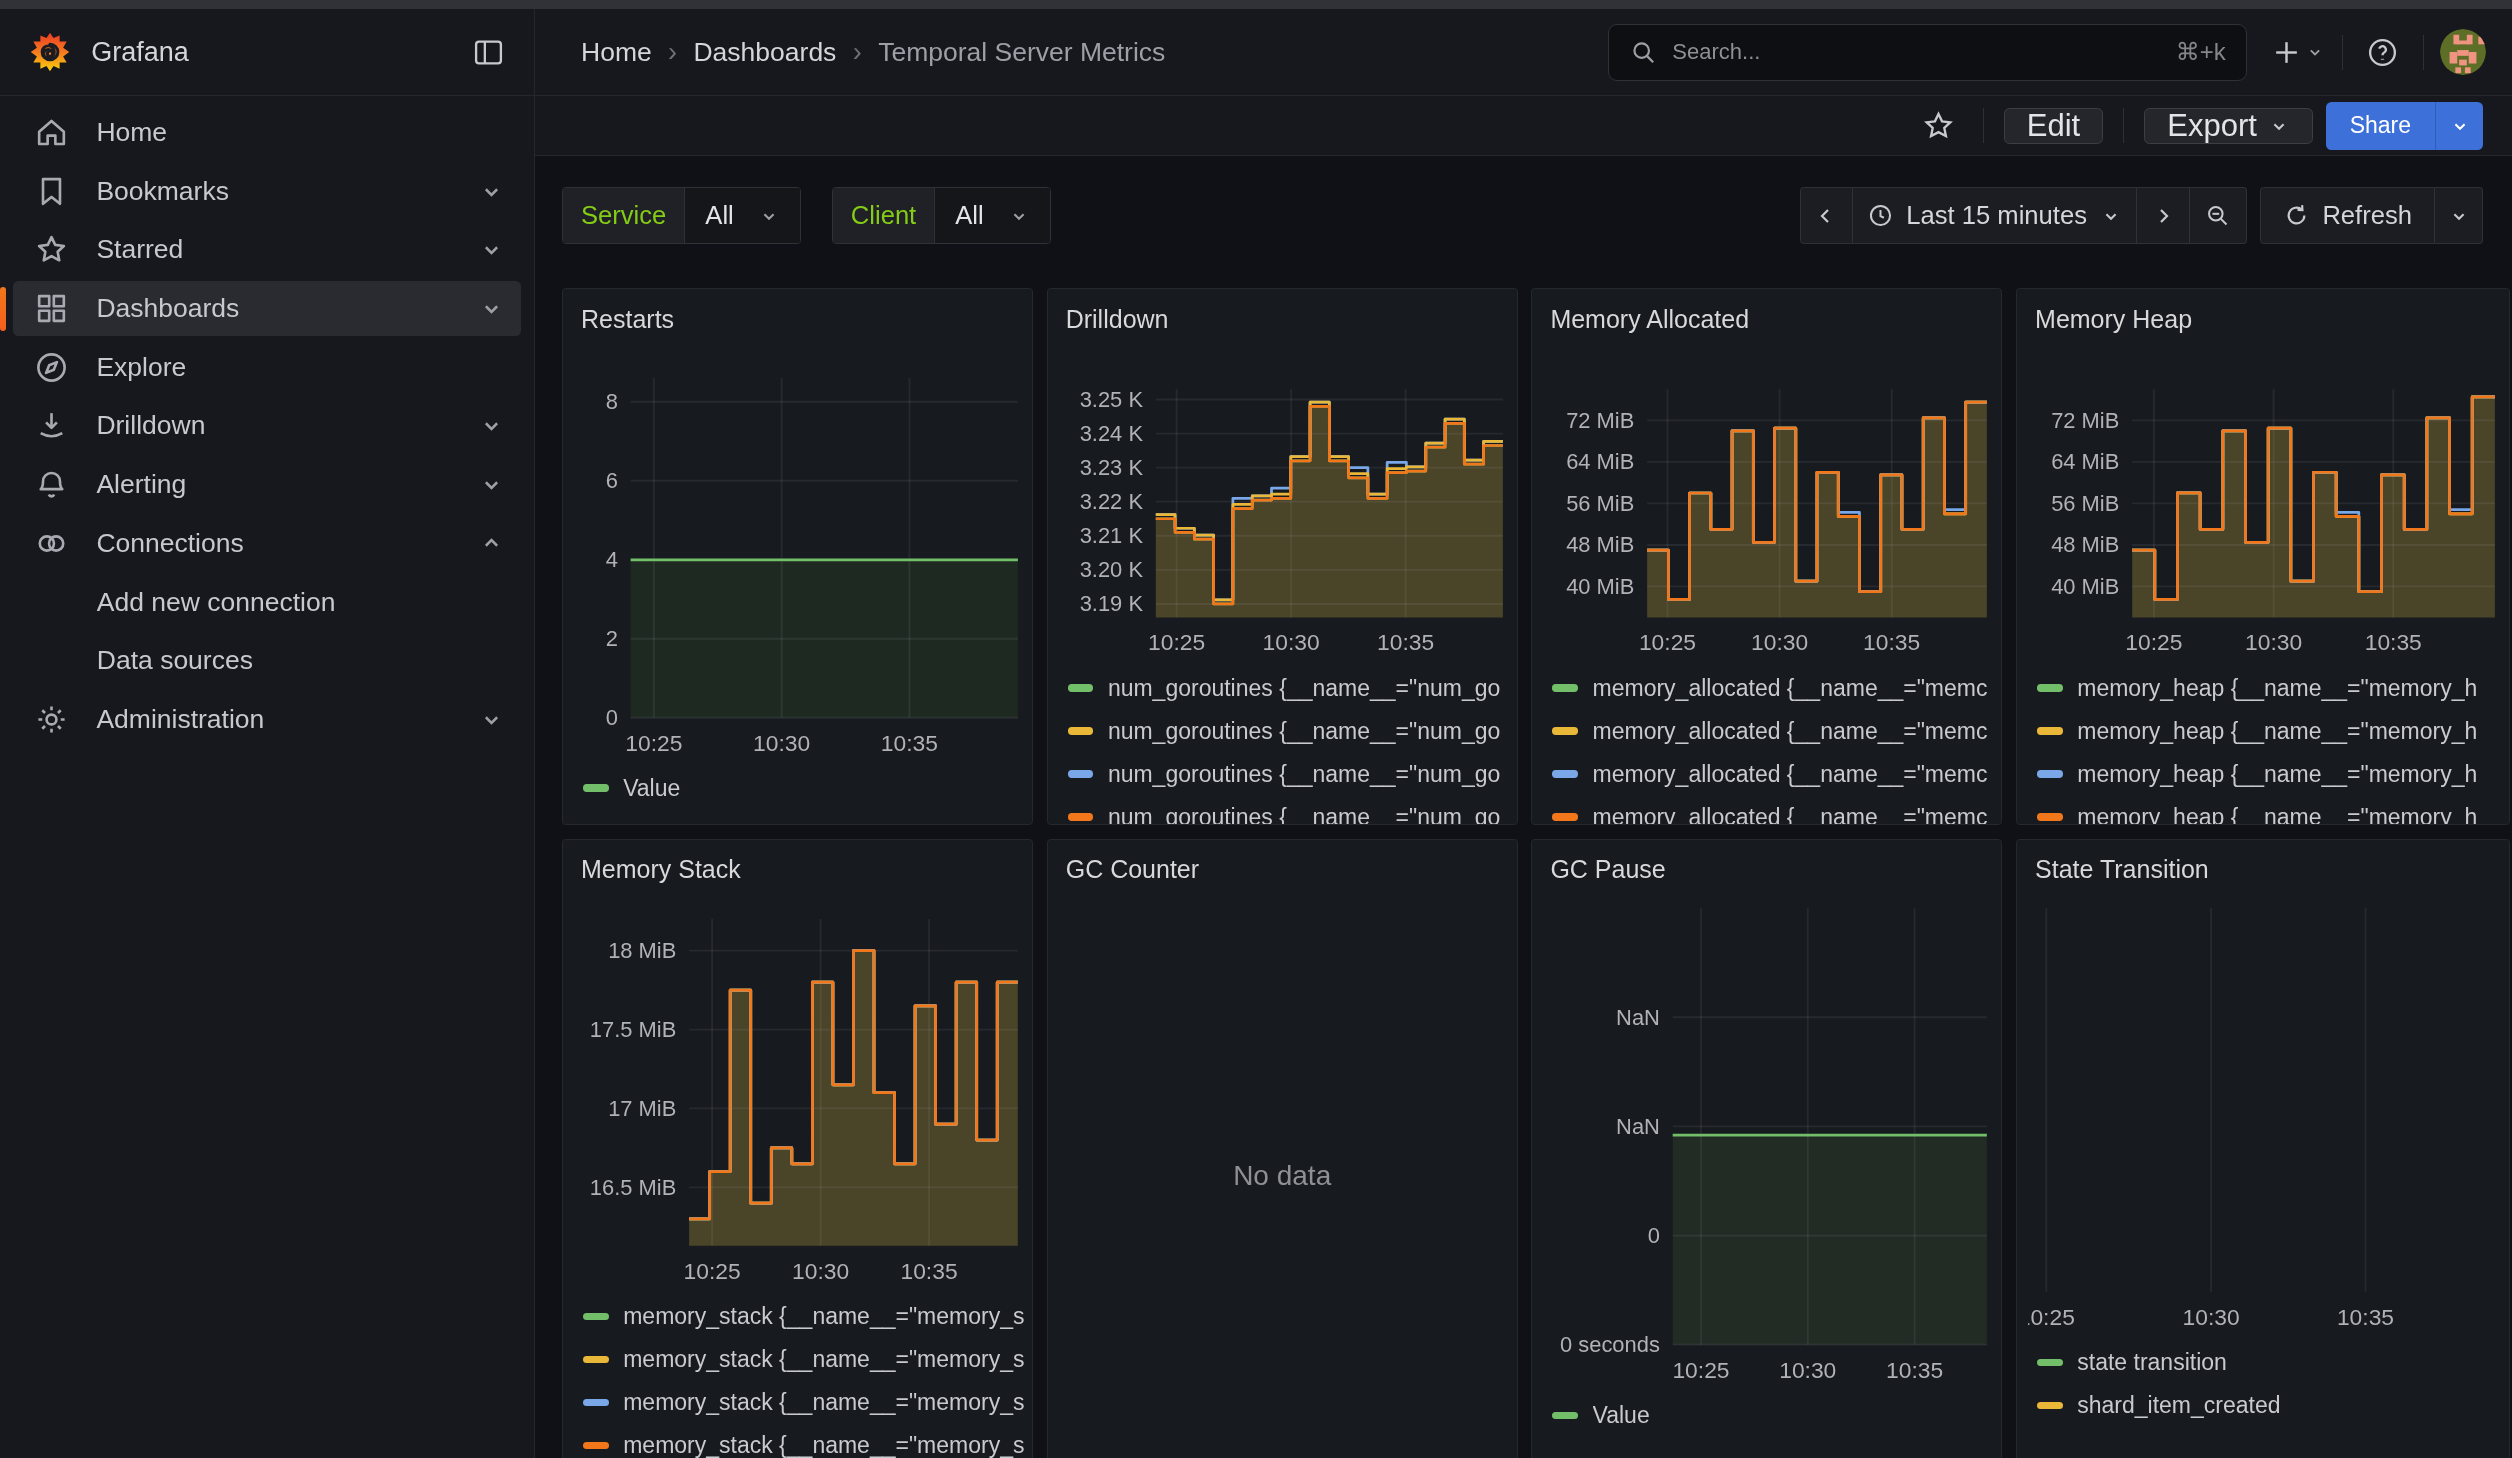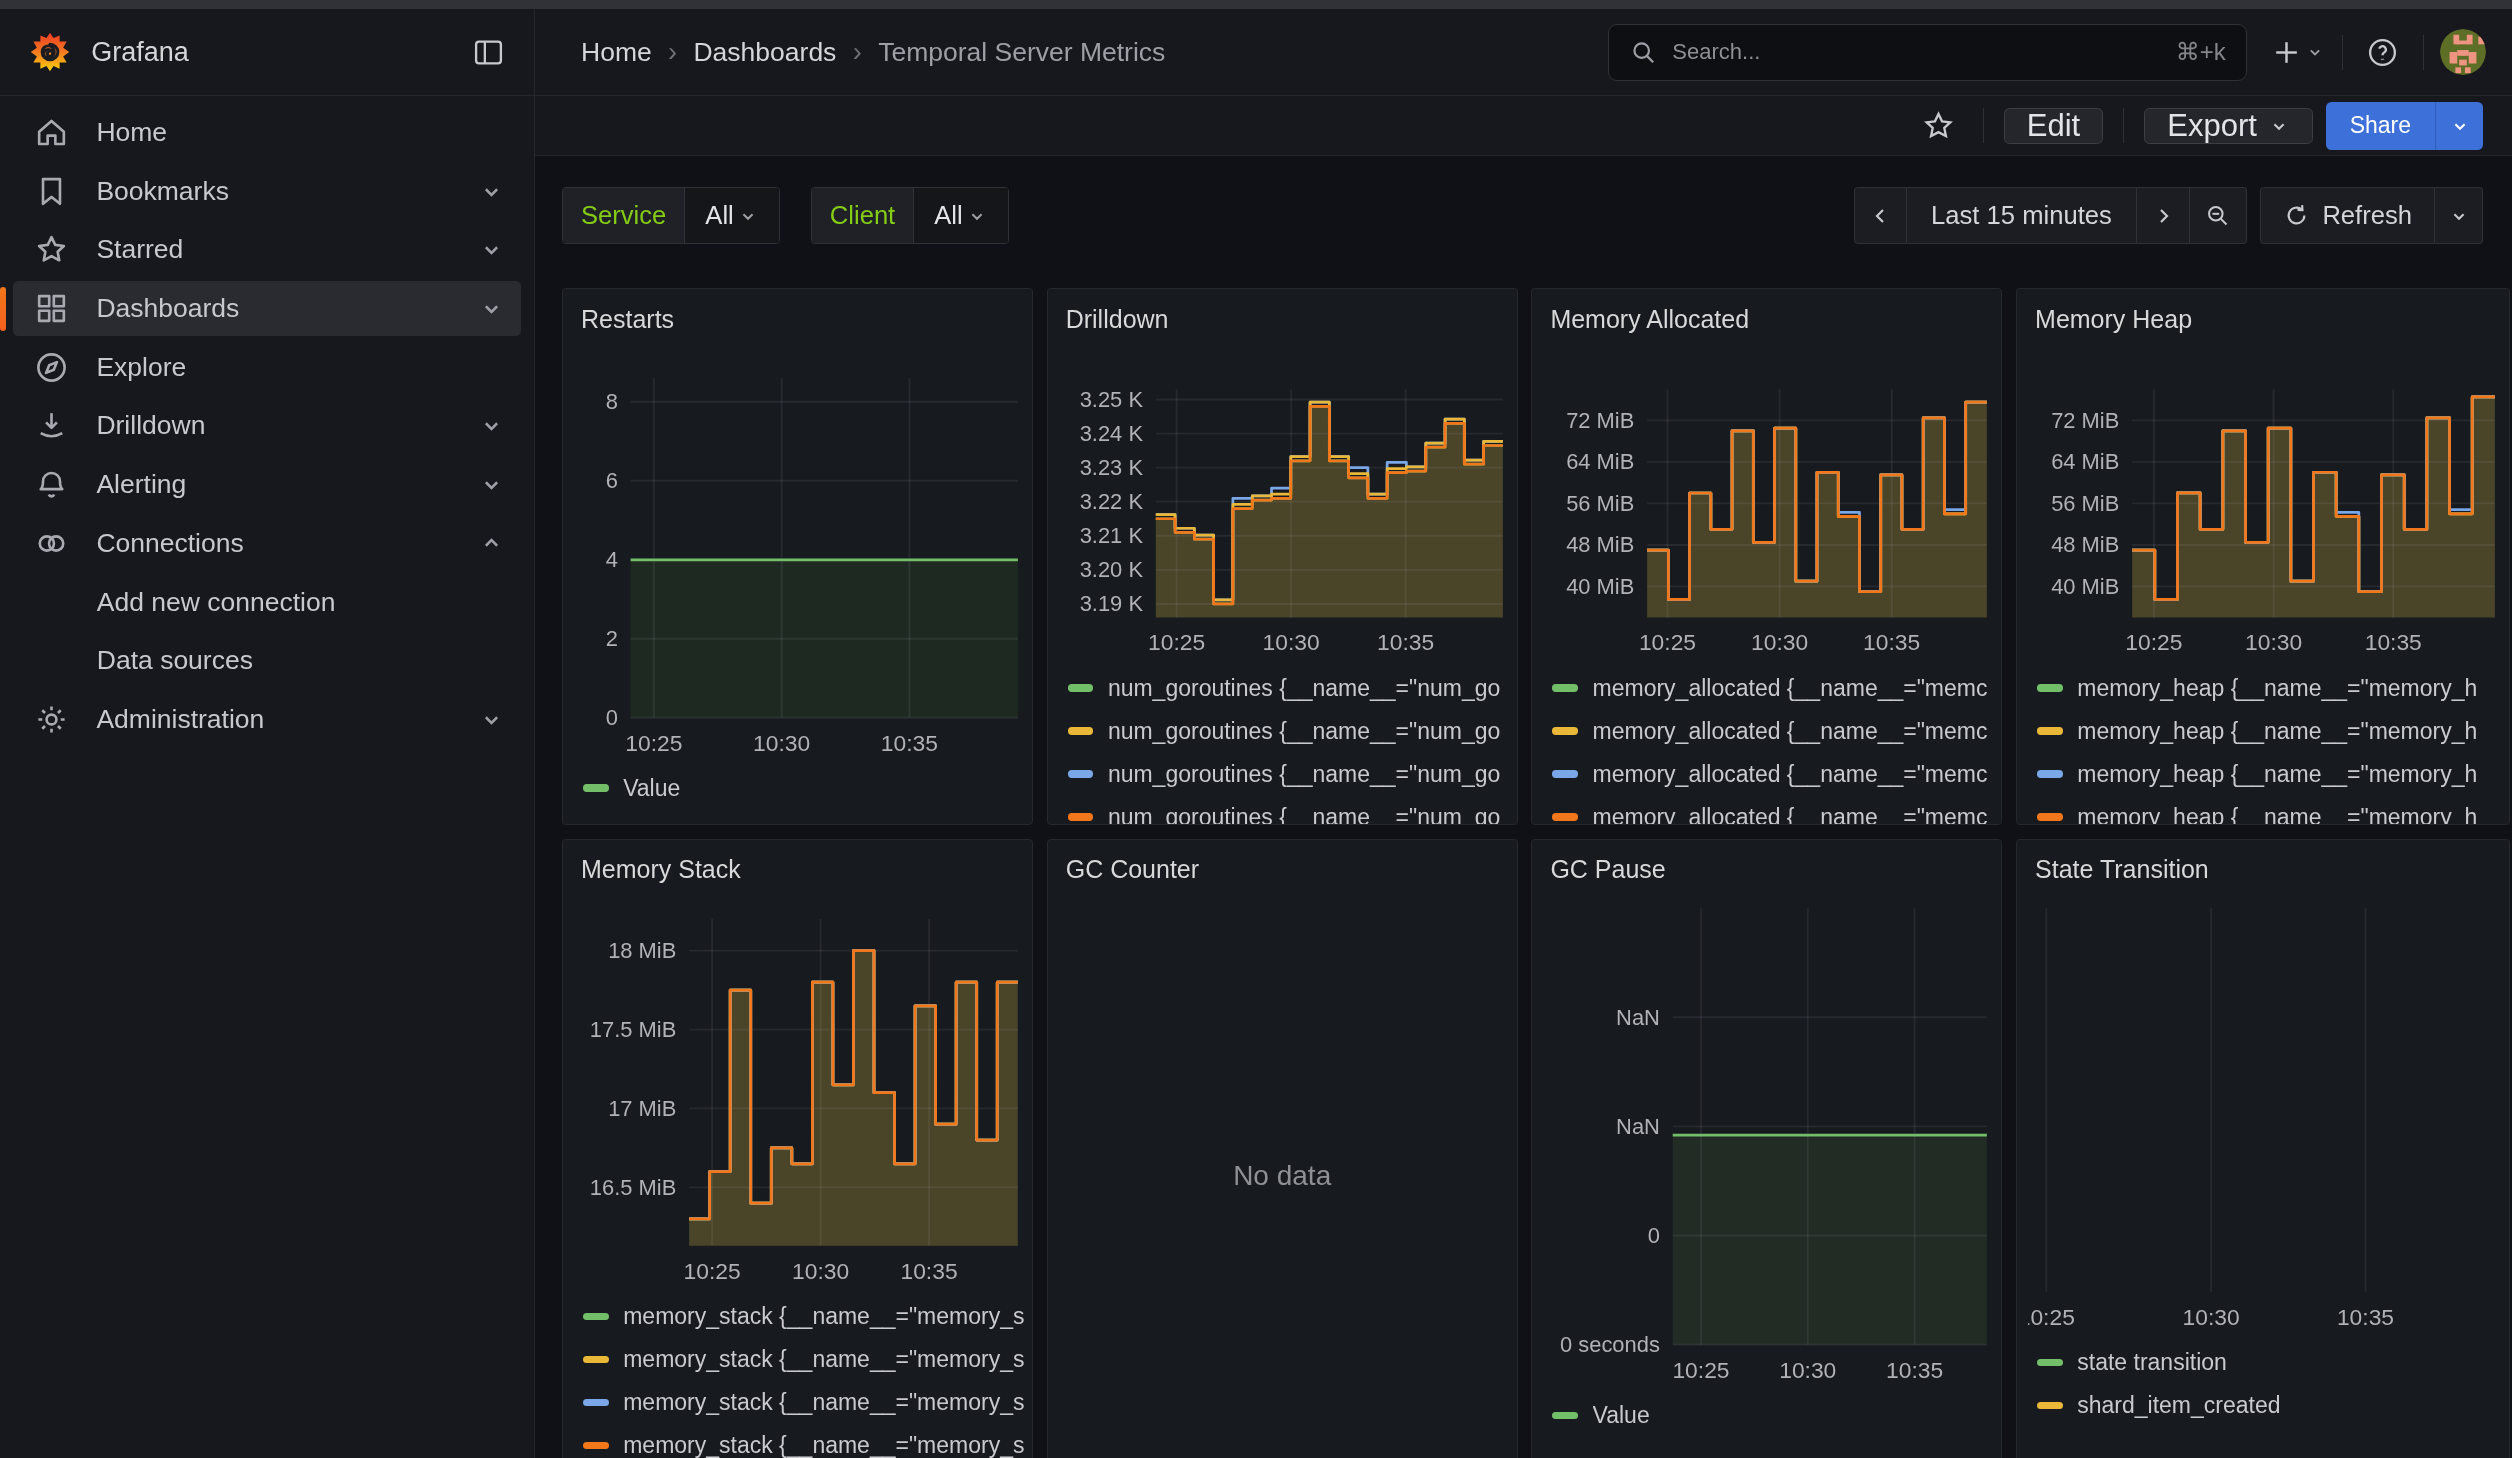--- a/index.html
+++ b/index.html
@@ -49,27 +49,27 @@
   .btn-split .seg-main { background:#3D71D9; color:#fff; font-size:23px; font-weight:500;
     display:flex; align-items:center; padding:0 24px; }
   .btn-split .seg-chev { background:#3D71D9; border-left:0.9px solid #2f5cb8; width:48px;
     display:flex; align-items:center; justify-content:center; color:#fff; }
   
   .canvas { flex:1; background:#101116; padding:31px 0 0 27px; min-width:0; }
   .filter-row { display:flex; align-items:center; }
   .filter-ctl { display:flex; height:57px; border:0.9px solid #2f3136; border-radius:3.7px; overflow:hidden; margin-right:31px; cursor:pointer; }
   .filter-ctl .f-label { background:#1f2126; display:flex; align-items:center; padding:0 18px;
     font-size:25.6px; color:#84cc16; border-right:0.9px solid #2f3136; }
-  .filter-ctl .f-value { background:#141619; display:flex; align-items:center; gap:3px; padding:0 20px;
+  .filter-ctl .f-value { background:#141619; display:flex; align-items:center; gap:24px; padding:0 20px;
     font-size:25.6px; font-weight:500; color:#e3e4e8; }
   .time-group { margin-left:auto; display:flex; align-items:center; margin-right:29px; gap:0; }
   .tg-seg { height:57px; background:#1b1d22; border:0.9px solid #2f3136; display:flex; align-items:center;
     justify-content:center; color:#d5d6da; cursor:pointer; }
   .tg-seg.first { border-radius:3.7px 0 0 3.7px; width:53px; }
-  .tg-seg.mid { border-left:none; padding:0 24px; gap:12.8px; font-size:25.6px; font-weight:500;flex-direction:column; }
+  .tg-seg.mid { border-left:none; padding:0 14px; gap:12.8px; font-size:25.6px; font-weight:500; }
   .tg-seg.arrow { border-left:none; width:53px; }
   .tg-seg.zoom { border-left:none; border-radius:0 3.7px 3.7px 0; width:57px; }
   .tg-gap { width:12.8px; }
   .tg-seg.rfirst { border-radius:3.7px 0 0 3.7px; padding:0 22px; gap:12.8px; font-size:25.6px; font-weight:500; }
   .tg-seg.rchev { border-left:none; border-radius:0 3.7px 3.7px 0; width:48px; }
   
   .grid { display:grid; grid-template-columns:471px 471px 471px 494px; grid-template-rows:537px 639px;
     gap:13.7px 13.7px; margin-top:44px; }
   .panel { background:#171a1e; border:0.9px solid #242830; border-radius:3.7px; position:relative; overflow:hidden; }
   .p-title { padding:15.5px 18px 0 18px; font-size:25px; font-weight:500; color:#d8d9da; white-space:nowrap; }

